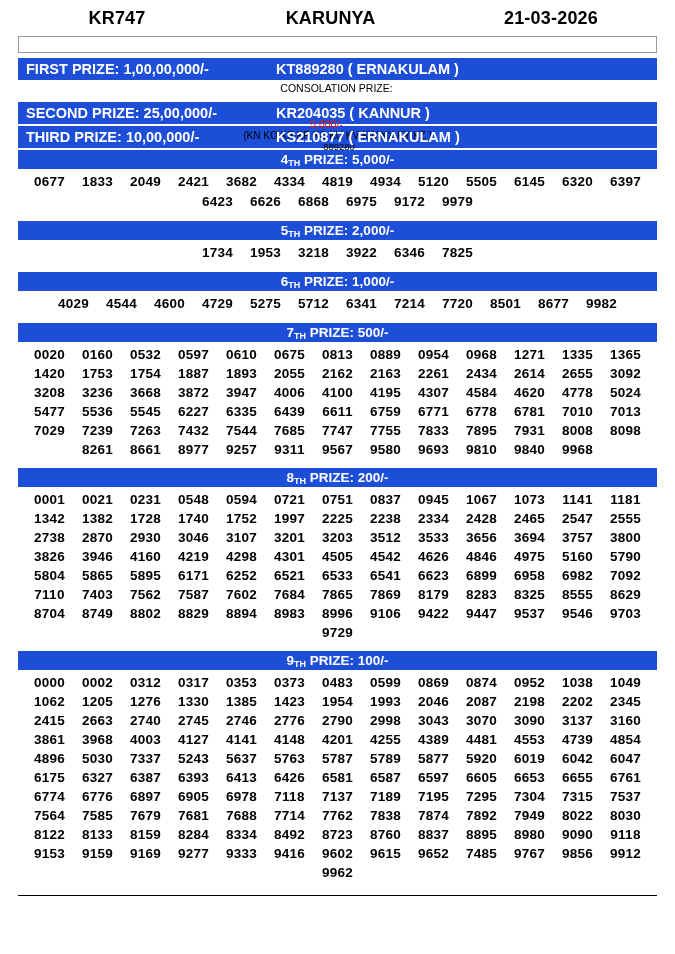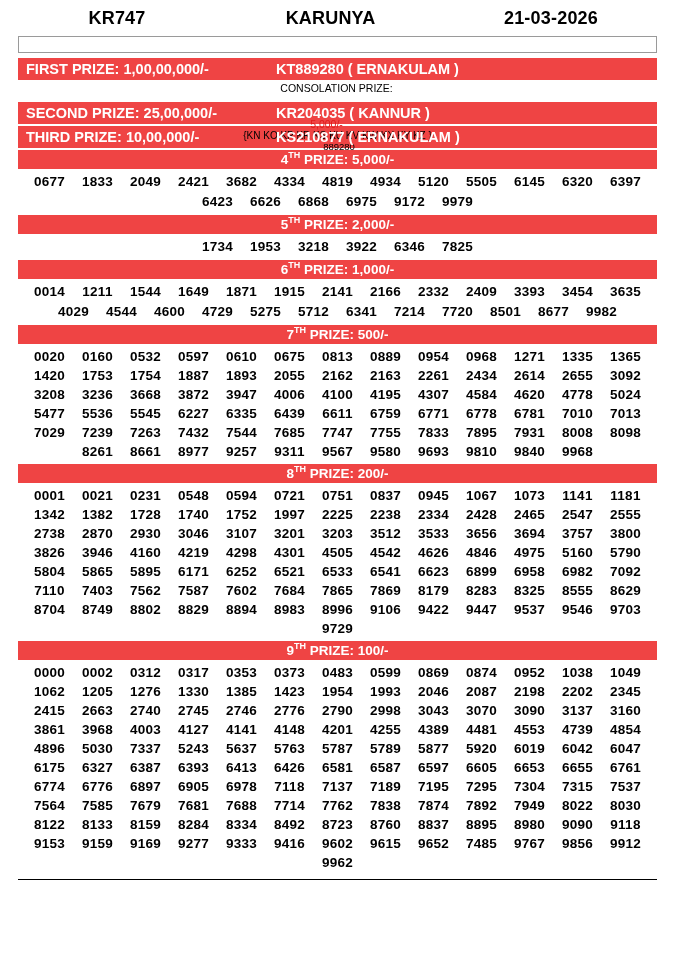--- a/index.html
+++ b/index.html
@@ -44,21 +44,21 @@
   .input-box {
     height: 17px;
     border: 1px solid #9a9a9a;
     background: #ffffff;
     margin: 0 0 5px 0;
     box-sizing: border-box;
   }
 
   
   .bar {
-    background: #ef4444;
+    background: #1d4ed8;
     color: #ffffff;
     font-weight: bold;
     box-sizing: border-box;
   }
   .bar-prize {
     display: flex;
     align-items: center;
     height: 22px;
     font-size: 14.5px;
     padding: 0 8px;
@@ -72,21 +72,21 @@
     line-height: 19px;
     text-align: center;
     font-size: 13.5px;
     margin-bottom: 1px;
   }
   .bar-center sup {
     font-size: 9px;
     vertical-align: top;
     line-height: 1;
     position: relative;
-    top: 1px;
+    top: 9px;
   }
 
   
   .consolation {
     display: flex;
     align-items: center;
     height: 18px;
     font-size: 10.5px;
     font-weight: normal;
     padding: 0 8px;
@@ -94,21 +94,21 @@
     white-space: nowrap;
     flex-direction: column;
   }
   .consolation .c-label { margin-right: 2px; }
   .consolation .c-amount { color: #e01b1b; margin-right: 22px; margin-top: 24px; }
   .consolation .c-series { font-size: 10px; text-align: center; }
   .consolation .c-num { font-size: 9.5px; margin-left: 3px; }
 
   
   .numbers {
-    padding: 2px 0 3px 0;
+    padding: 2px 0 9px 0;
   }
   .num-row {
     display: flex;
     justify-content: center;
     font-size: 13.5px;
     font-weight: bold;
     line-height: 20px;
     letter-spacing: 0.3px;
   }
   .num-row .cell {
@@ -193,35 +193,20 @@
           <span class="cell">1953</span>
           <span class="cell">3218</span>
           <span class="cell">3922</span>
           <span class="cell">6346</span>
           <span class="cell">7825</span>
         </div>
       </div>
       <div class="bar bar-center"><span>6</span><sup>TH</sup><span> PRIZE: 1,000/-</span></div>
       <div class="numbers">
         <div class="num-row">
-          <span class="cell">0014</span>
-          <span class="cell">1211</span>
-          <span class="cell">1544</span>
-          <span class="cell">1649</span>
-          <span class="cell">1871</span>
-          <span class="cell">1915</span>
-          <span class="cell">2141</span>
-          <span class="cell">2166</span>
-          <span class="cell">2332</span>
-          <span class="cell">2409</span>
-          <span class="cell">3393</span>
-          <span class="cell">3454</span>
-          <span class="cell">3635</span>
-        </div>
-        <div class="num-row">
           <span class="cell">4029</span>
           <span class="cell">4544</span>
           <span class="cell">4600</span>
           <span class="cell">4729</span>
           <span class="cell">5275</span>
           <span class="cell">5712</span>
           <span class="cell">6341</span>
           <span class="cell">7214</span>
           <span class="cell">7720</span>
           <span class="cell">8501</span>

